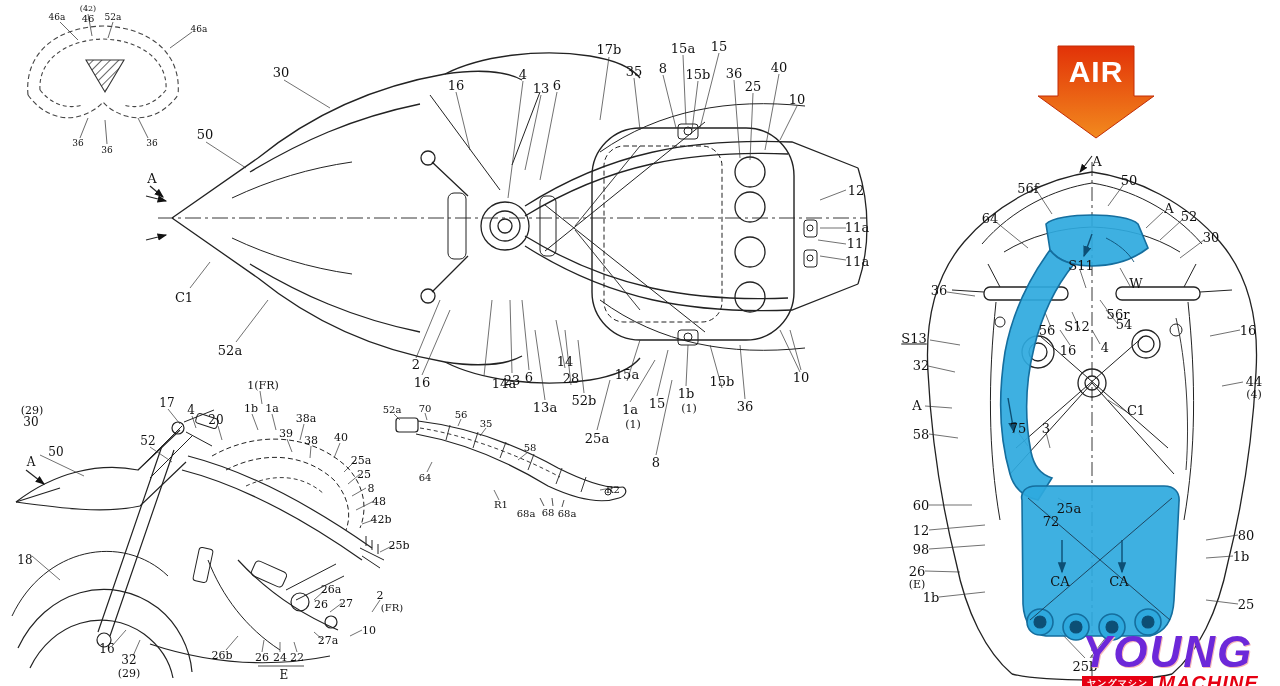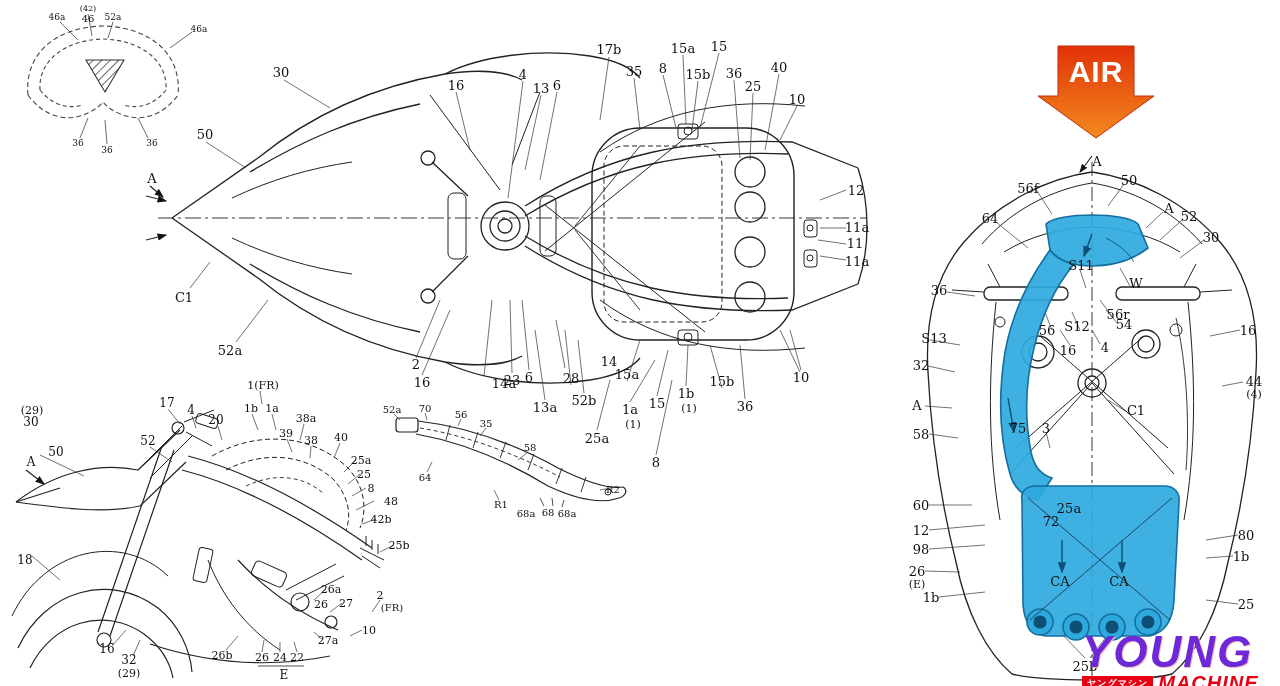--- a/index.html
+++ b/index.html
@@ -260,21 +260,21 @@
       <span class="ref-label" style="left: 205px; top: 134px;">50</span>
       <span class="ref-label" style="left: 152px; top: 178px;">A</span>
       <span class="ref-label" style="left: 184px; top: 297px;">C1</span>
       <span class="ref-label" style="left: 230px; top: 350px;">52a</span>
       <span class="ref-label" style="left: 416px; top: 364px;">2</span>
       <span class="ref-label" style="left: 422px; top: 382px;">16</span>
       <span class="ref-label" style="left: 504px; top: 383px;">14a</span>
       <span class="ref-label" style="left: 512px; top: 380px;">23</span>
       <span class="ref-label" style="left: 529px; top: 377px;">6</span>
       <span class="ref-label" style="left: 545px; top: 407px;">13a</span>
-      <span class="ref-label" style="left: 565px; top: 361px; margin-left: 44px;">14</span>
+      <span class="ref-label" style="left: 565px; top: 361px;">14</span>
       <span class="ref-label" style="left: 571px; top: 378px;">28</span>
       <span class="ref-label" style="left: 584px; top: 400px;">52b</span>
       <span class="ref-label" style="left: 627px; top: 374px;">15a</span>
       <span class="ref-label" style="left: 597px; top: 438px;">25a</span>
       <span class="ref-label" style="left: 630px; top: 409px;">1a</span>
       <span class="ref-label" style="left: 633px; top: 424px; font-size: 11px;">(1)</span>
       <span class="ref-label" style="left: 657px; top: 403px;">15</span>
       <span class="ref-label" style="left: 686px; top: 393px;">1b</span>
       <span class="ref-label" style="left: 689px; top: 408px; font-size: 11px;">(1)</span>
       <span class="ref-label" style="left: 722px; top: 381px;">15b</span>
@@ -294,21 +294,21 @@
       <span class="ref-label" style="left: 263px; top: 385px; font-size: 11px;">1(FR)</span>
       <span class="ref-label" style="left: 251px; top: 408px; font-size: 11px;">1b</span>
       <span class="ref-label" style="left: 272px; top: 408px; font-size: 11px;">1a</span>
       <span class="ref-label" style="left: 306px; top: 418px; font-size: 11px;">38a</span>
       <span class="ref-label" style="left: 286px; top: 433px; font-size: 11px;">39</span>
       <span class="ref-label" style="left: 311px; top: 440px; font-size: 11px;">38</span>
       <span class="ref-label" style="left: 341px; top: 437px; font-size: 11px;">40</span>
       <span class="ref-label" style="left: 361px; top: 460px; font-size: 11px;">25a</span>
       <span class="ref-label" style="left: 364px; top: 474px; font-size: 11px;">25</span>
       <span class="ref-label" style="left: 371px; top: 488px; font-size: 11px;">8</span>
-      <span class="ref-label" style="left: 379px; top: 501px; font-size: 11px; margin-left: 12px;">48</span>
+      <span class="ref-label" style="left: 379px; top: 501px; font-size: 11px;">48</span>
       <span class="ref-label" style="left: 381px; top: 519px; font-size: 11px;">42b</span>
       <span class="ref-label" style="left: 399px; top: 545px; font-size: 11px;">25b</span>
       <span class="ref-label" style="left: 25px; top: 560px; font-size: 12px;">18</span>
       <span class="ref-label" style="left: 331px; top: 589px; font-size: 11px;">26a</span>
       <span class="ref-label" style="left: 321px; top: 604px; font-size: 11px;">26</span>
       <span class="ref-label" style="left: 346px; top: 603px; font-size: 11px;">27</span>
       <span class="ref-label" style="left: 380px; top: 595px; font-size: 11px;">2</span>
       <span class="ref-label" style="left: 392px; top: 608px; font-size: 10px;">(FR)</span>
       <span class="ref-label" style="left: 369px; top: 630px; font-size: 11px;">10</span>
       <span class="ref-label" style="left: 107px; top: 649px; font-size: 12px;">16</span>
@@ -339,21 +339,21 @@
       <span class="ref-label" style="left: 1028px; top: 188px;">56f</span>
       <span class="ref-label" style="left: 1129px; top: 180px;">50</span>
       <span class="ref-label" style="left: 990px; top: 218px;">64</span>
       <span class="ref-label" style="left: 1169px; top: 208px;">A</span>
       <span class="ref-label" style="left: 1189px; top: 216px;">52</span>
       <span class="ref-label" style="left: 1211px; top: 237px;">30</span>
       <span class="ref-label" style="left: 939px; top: 290px;">36</span>
       <span class="ref-label" style="left: 1081px; top: 265px;">S11</span>
       <span class="ref-label" style="left: 1136px; top: 283px;">W</span>
       <span class="ref-label" style="left: 1118px; top: 314px;">56r</span>
-      <span class="ref-label" style="left: 934px; top: 338px;">S13</span>
+      <span class="ref-label" style="left: 914px; top: 338px; text-decoration: underline;">S13</span>
       <span class="ref-label" style="left: 1047px; top: 330px;">56</span>
       <span class="ref-label" style="left: 1077px; top: 326px;">S12</span>
       <span class="ref-label" style="left: 1124px; top: 324px;">54</span>
       <span class="ref-label" style="left: 1248px; top: 330px;">16</span>
       <span class="ref-label" style="left: 1068px; top: 350px;">16</span>
       <span class="ref-label" style="left: 1105px; top: 347px;">4</span>
       <span class="ref-label" style="left: 921px; top: 365px;">32</span>
       <span class="ref-label" style="left: 1254px; top: 381px;">44</span>
       <span class="ref-label" style="left: 1254px; top: 394px; font-size: 11px;">(4)</span>
       <span class="ref-label" style="left: 917px; top: 405px;">A</span>

